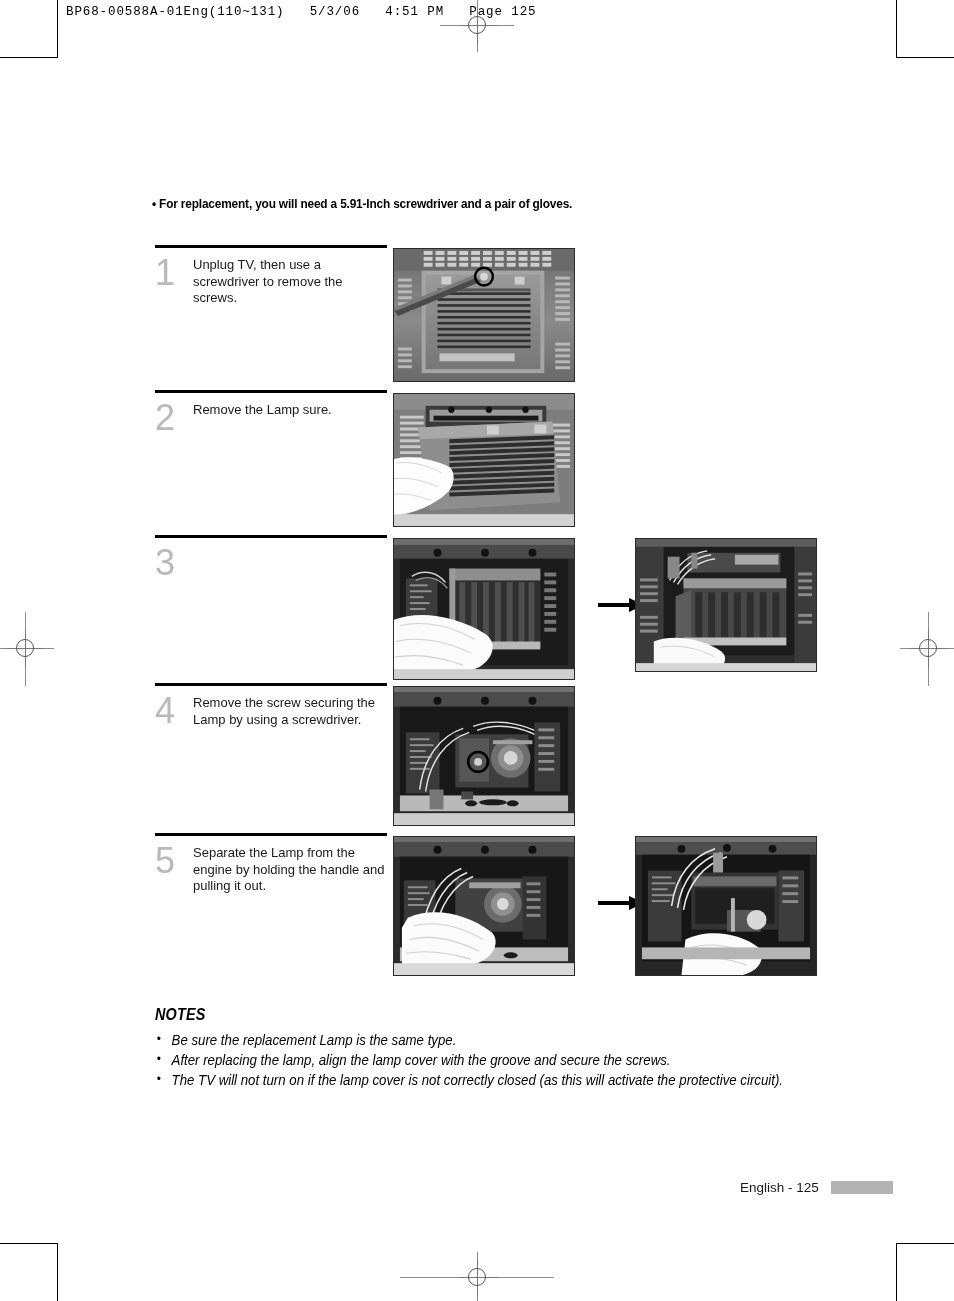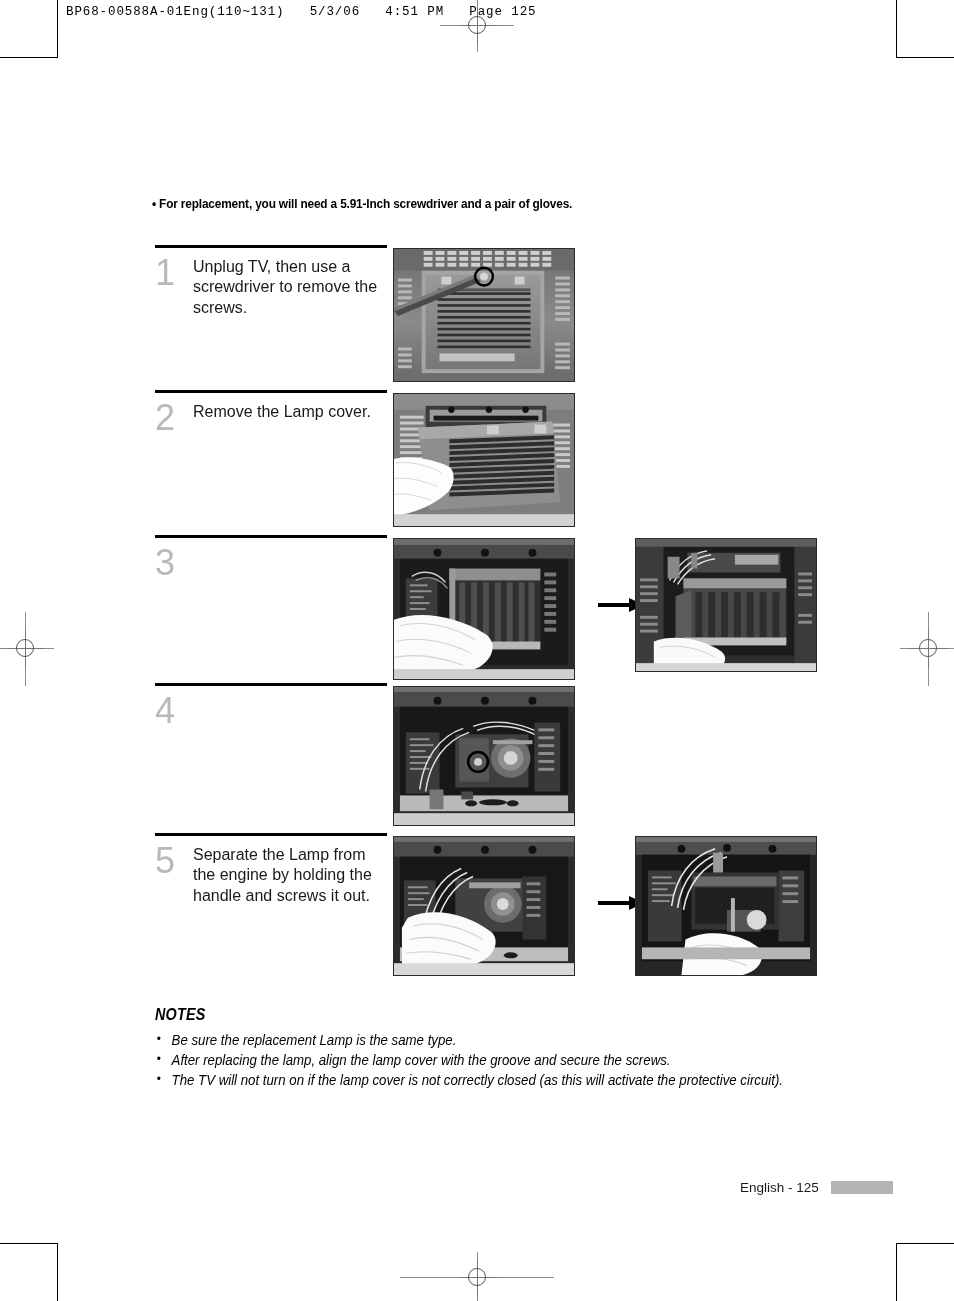--- a/index.html
+++ b/index.html
@@ -118,21 +118,21 @@
     font-size: 36px;
     font-weight: 400;
     color: #b9b9b9;
     line-height: 1;
     padding-top: 2px;
     text-align: left;
   }
   .step-text {
     flex: 1 1 auto;
     font-family: "Liberation Sans", sans-serif;
-    font-size: 16px;
+    font-size: 13px;
     line-height: 1.28;
     color: #1a1a1a;
     max-width: 195px;
     padding-top: 4px;
   }
 
   
   .photo {
     position: absolute;
     border: 1px solid #2b2b2b;
@@ -380,21 +380,21 @@
         <circle cx="91" cy="28" r="9" fill="none" stroke="#000" stroke-width="2.4"></circle>
         <circle cx="91" cy="28" r="4" fill="#d8d8d8"></circle>
       </svg>
     </div>
   </div>
 
   <div class="step-row" style="height:145px;">
     <div class="rule"></div>
     <div class="step-inner">
       <div class="step-num">2</div>
-      <div class="step-text">Remove the Lamp cover.</div>
+      <div class="step-text">Remove the Lamp sure.</div>
     </div>
     <div class="photo" style="left:238px; top:3px; width:182px; height:134px;">
       <svg viewBox="0 0 182 134" preserveAspectRatio="none">
         <rect width="182" height="134" fill="#7d7d7d"></rect>
         <rect x="0" y="0" width="182" height="16" fill="#8c8c8c"></rect>
 
         <g fill="#c9c9c9">
           <rect x="6" y="22" width="24" height="3"></rect>
             <rect x="6" y="28" width="24" height="3"></rect>
             <rect x="6" y="34" width="24" height="3"></rect>
@@ -567,20 +567,21 @@
         <path d="M24,110 C44,106 66,112 80,120" stroke="#d2d2d2" stroke-width="1" fill="none"></path>
         <rect x="0" y="126" width="182" height="8" fill="#d6d6d6"></rect>
       </svg>
     </div>
   </div>
 
   <div class="step-row" style="height:150px;">
     <div class="rule"></div>
     <div class="step-inner">
       <div class="step-num">4</div>
+      <div class="step-text">Remove the screw securing the Lamp by using a screwdriver.</div>
     </div>
     <div class="photo" style="left:238px; top:3px; width:182px; height:140px;">
       <svg viewBox="0 0 182 140" preserveAspectRatio="none">
         <rect width="182" height="140" fill="#2b2b2b"></rect>
         <rect x="0" y="0" width="182" height="20" fill="#4b4b4b"></rect>
         <rect x="0" y="0" width="182" height="5" fill="#717171"></rect>
         <circle cx="44" cy="14" r="4" fill="#111"></circle>
         <circle cx="92" cy="14" r="4" fill="#111"></circle>
         <circle cx="140" cy="14" r="4" fill="#111"></circle>
         <rect x="6" y="20" width="170" height="106" fill="#181818"></rect>
@@ -633,21 +634,21 @@
         <circle cx="85" cy="76" r="4" fill="#cfcfcf"></circle>
         <rect x="0" y="128" width="182" height="12" fill="#cdcdcd"></rect>
       </svg>
     </div>
   </div>
 
   <div class="step-row" style="height:150px;">
     <div class="rule"></div>
     <div class="step-inner">
       <div class="step-num">5</div>
-      <div class="step-text">Separate the Lamp from the engine by holding the handle and screws it out.</div>
+      <div class="step-text">Separate the Lamp from the engine by holding the handle and pulling it out.</div>
     </div>
     <div class="photo" style="left:238px; top:3px; width:182px; height:140px;">
       <svg viewBox="0 0 182 140" preserveAspectRatio="none">
         <rect width="182" height="140" fill="#2b2b2b"></rect>
         <rect x="0" y="0" width="182" height="20" fill="#4b4b4b"></rect>
         <rect x="0" y="0" width="182" height="5" fill="#6f6f6f"></rect>
         <circle cx="44" cy="13" r="4" fill="#111"></circle>
         <circle cx="92" cy="13" r="4" fill="#111"></circle>
         <circle cx="140" cy="13" r="4" fill="#111"></circle>
         <rect x="6" y="20" width="170" height="106" fill="#171717"></rect>

